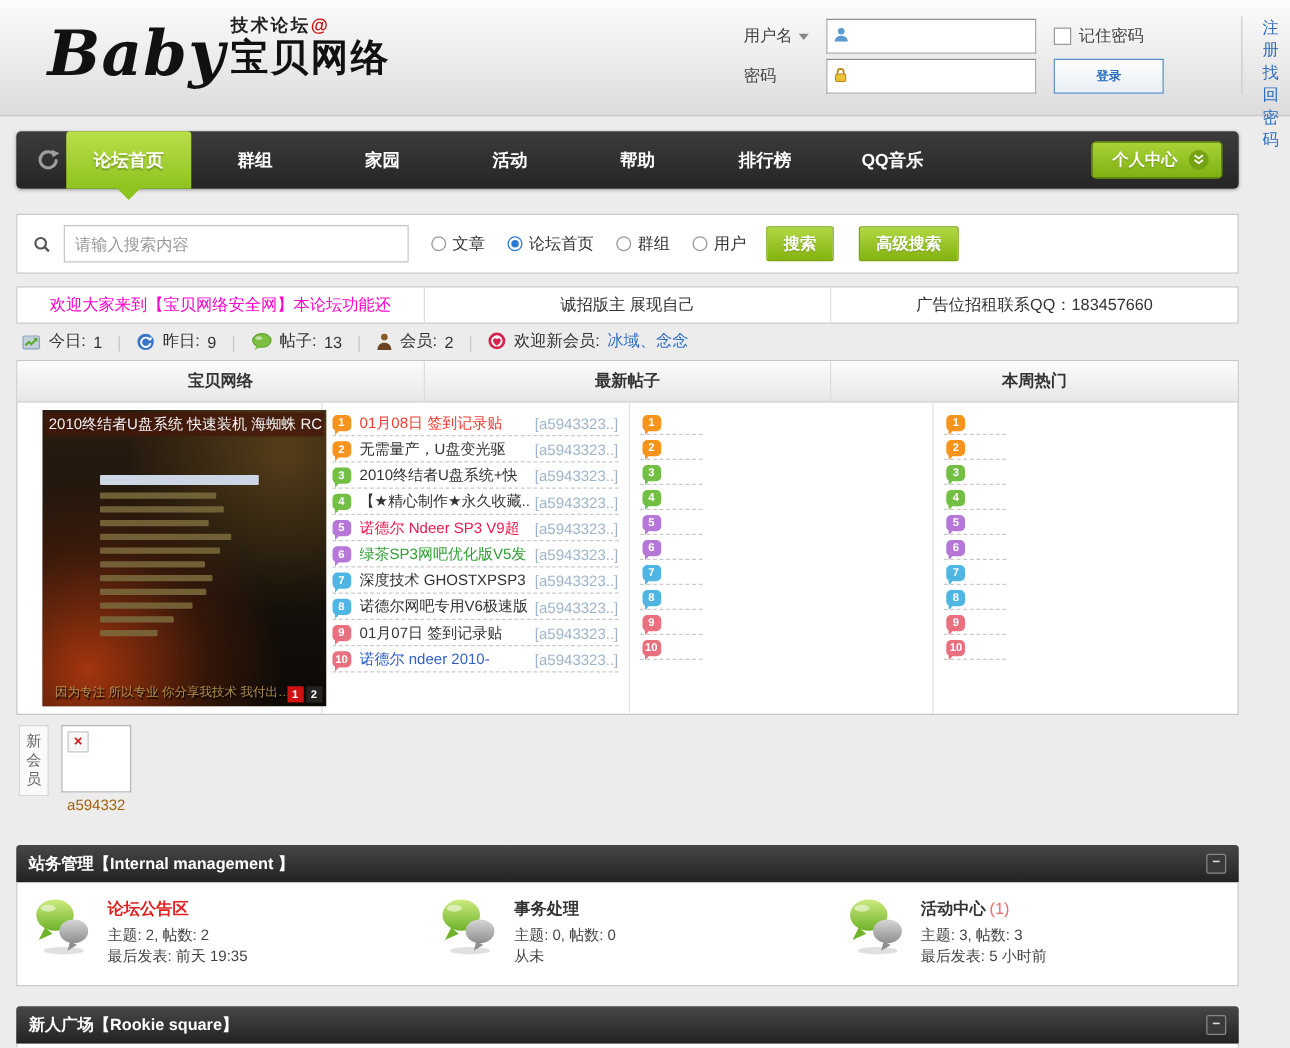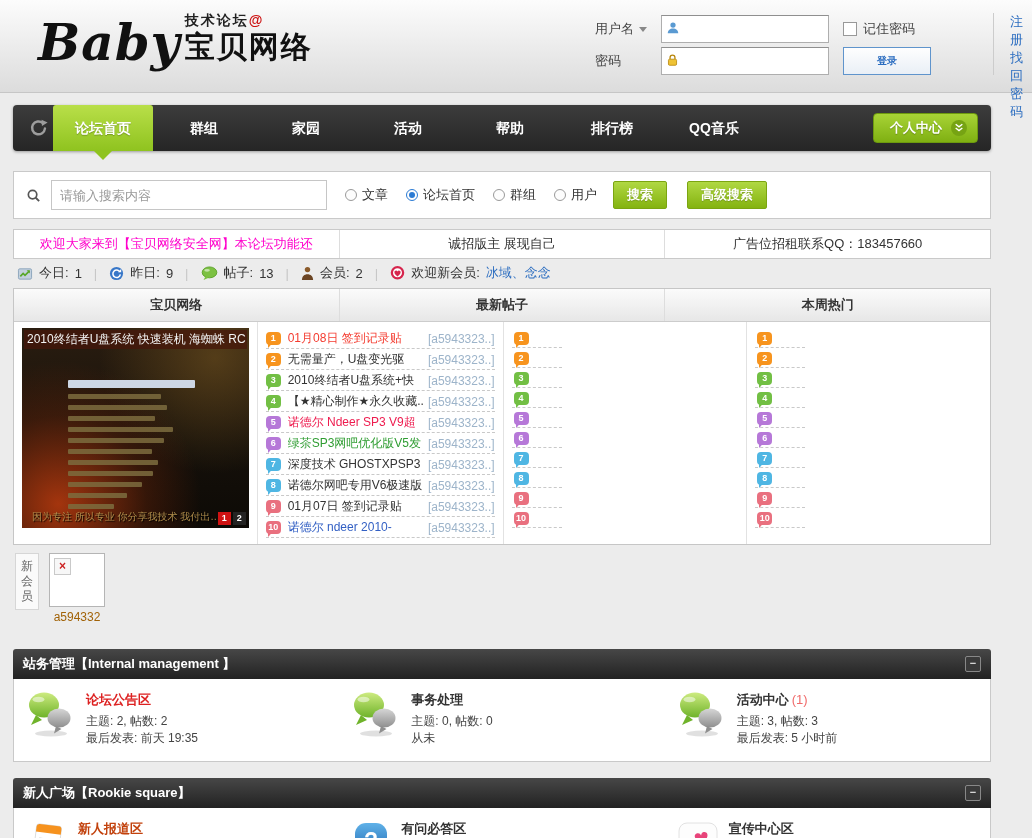--- a/index.html
+++ b/index.html
@@ -62,25 +62,25 @@
   .stat-value.link{color:#2b6dc0;cursor:pointer}
   
   .board{margin-top:2px;background:#fff;border:1px solid #c6c6c6}
   .board-head{display:flex;height:32px;background:linear-gradient(#fbfbfb,#e7e7e7);border-bottom:1px solid #ccc}
   .board-head .bh{flex:1;line-height:32px;text-align:center;font-size:13px;font-weight:bold;color:#333;border-left:1px solid #ddd}
   .board-head .bh:first-child{border-left:none}
   .board-body{display:flex}
   .bcol{flex:1;padding:6px 8px;border-left:1px solid #e2e2e2;box-sizing:border-box}
   .bcol:first-child{border-left:none}
   
-  .slide{width:100%;height:200px;position:relative;overflow:hidden;cursor:pointer;
+  .slide{width:100%;height:237px;position:relative;overflow:hidden;cursor:pointer;
     background:
       radial-gradient(circle at 16% 88%, rgba(190,60,15,.85), rgba(120,40,10,.35) 34%, transparent 55%),
       radial-gradient(circle at 85% 15%, rgba(130,95,35,.5), transparent 45%),
-      linear-gradient(#2a1d10,#15100a 60%,#0d0a06);}
+      linear-gradient(#2a1d10,#15100a 60%,#0d0a06); margin-left: 12px;}
   .slide-cap{position:absolute;top:2px;left:2px;right:2px;background:rgba(70,22,10,.72);color:#f2f2f2;font-size:12px;padding:1px 3px;white-space:nowrap;overflow:hidden}
   .slide-title{position:absolute;top:20px;left:0;right:0;text-align:center;color:#d2a13c;font-weight:bold;font-size:14px;letter-spacing:1px;text-shadow:1px 1px 1px #000;white-space:nowrap}
   .slide-menu{position:absolute;top:46px;left:46px;right:26px}
   .mline{height:5px;margin:6px 0;background:#7d6c3e;opacity:.85;border-radius:1px}
   .mline.hl{height:8px;background:#cdd6e4;opacity:1}
   .slide-foot{position:absolute;bottom:4px;left:10px;color:#b08e4c;font-size:10px;white-space:nowrap;text-shadow:1px 1px 1px #000}
   .slide-pager{position:absolute;bottom:3px;right:3px;display:flex;gap:2px}
   .pg{width:13px;height:13px;font-size:9px;font-weight:bold;color:#fff;text-align:center;line-height:13px;cursor:pointer}
   .pg.cur{background:#cf1212}
   .pg.nxt{background:rgba(40,40,40,.85)}

